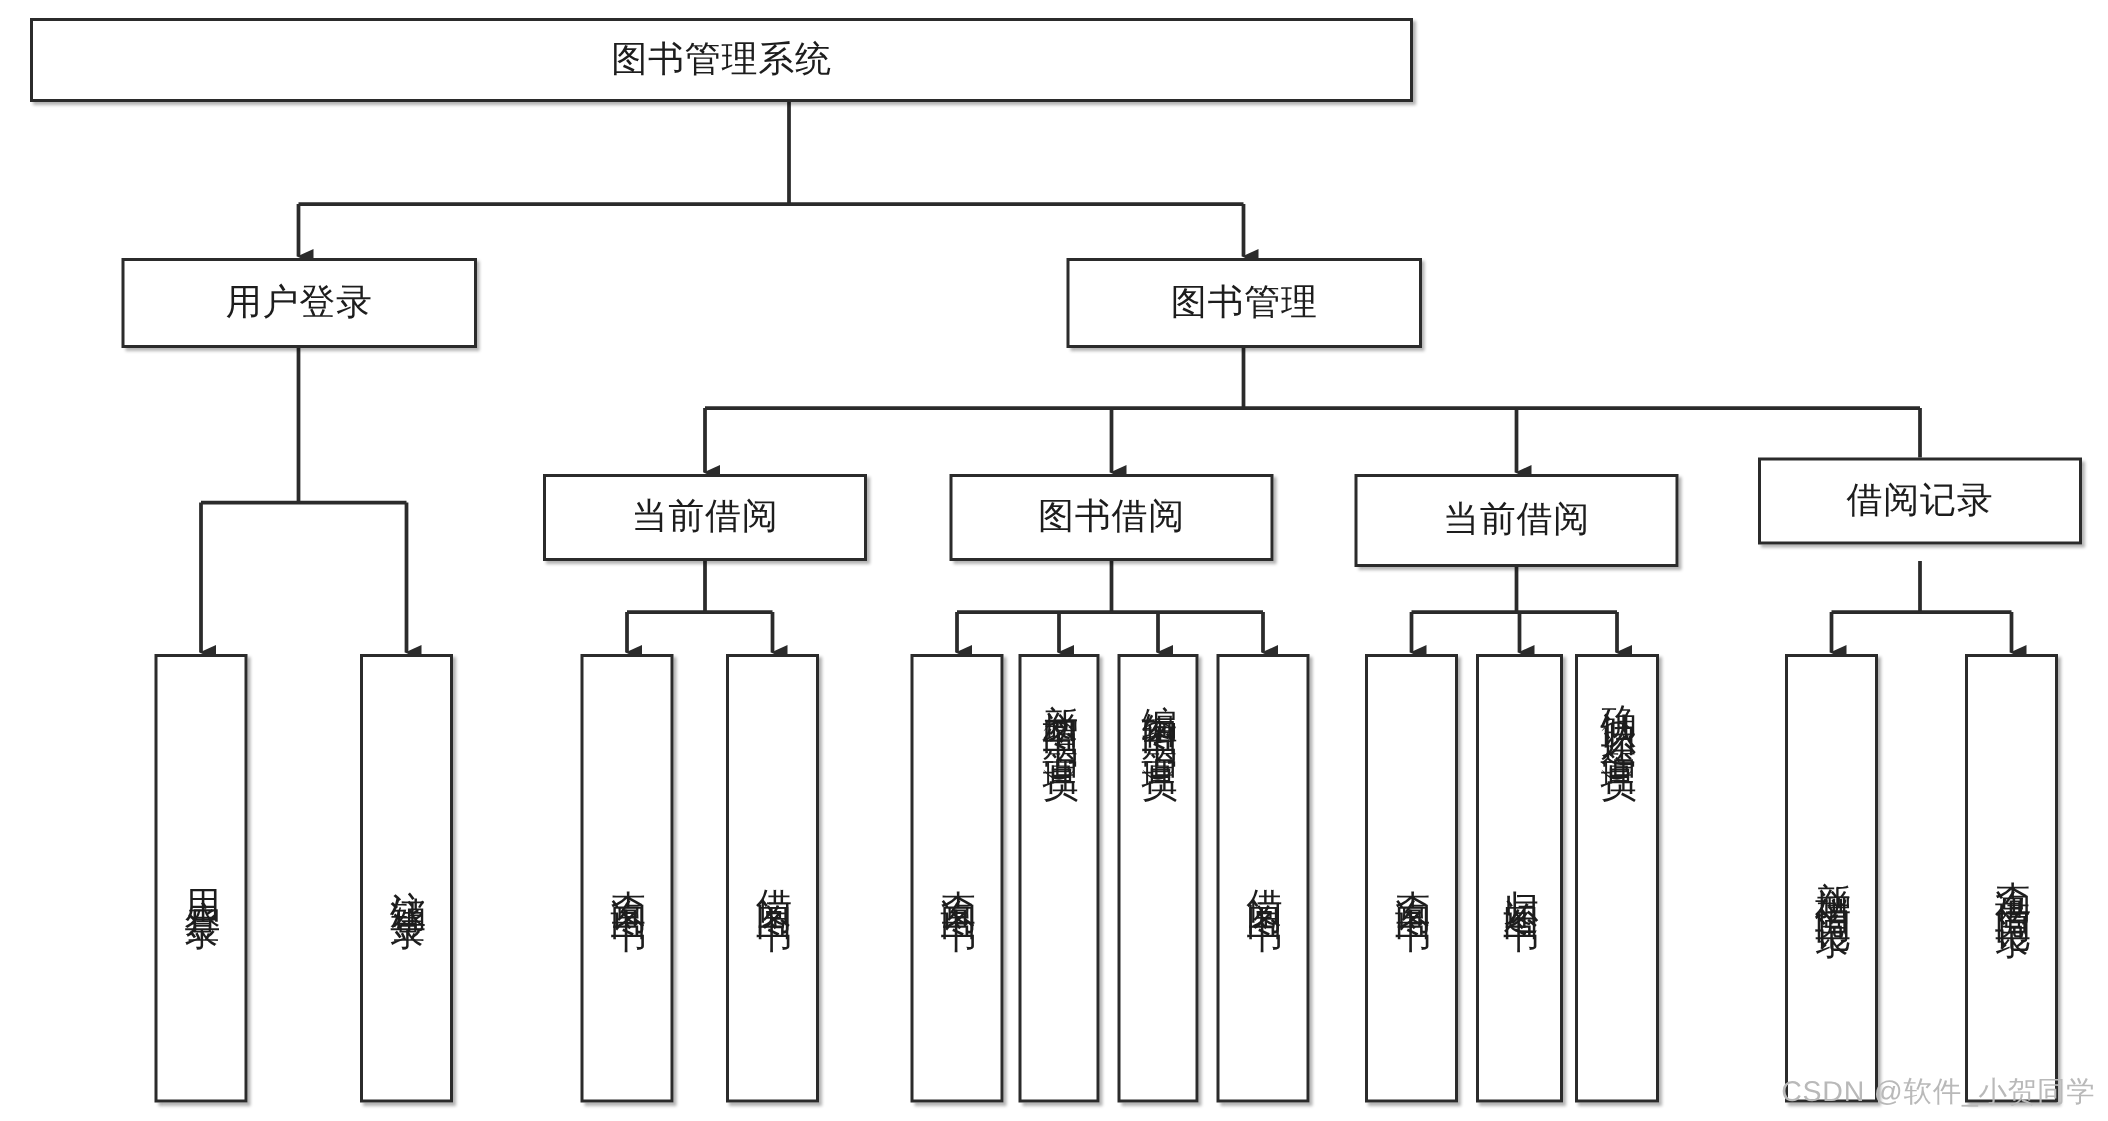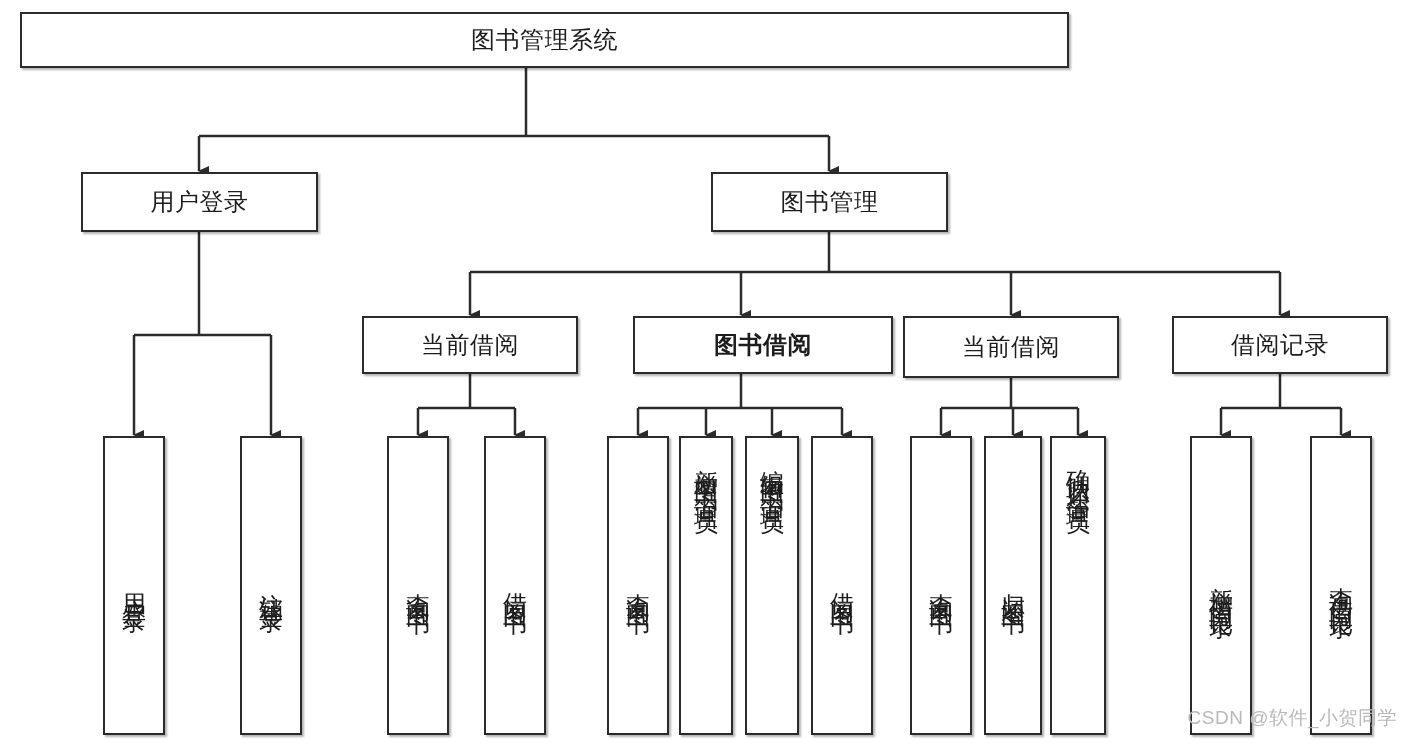--- a/index.html
+++ b/index.html
@@ -58,21 +58,21 @@
     justify-content: center;
     padding-top: 0;
   }
   .node .label {
     display: block;
     white-space: nowrap;
   }
   #watermark {
     position: absolute;
     right: 8px;
-    bottom: 16px;
+    bottom: 6px;
     font-size: 19px;
     color: #b9b9b9;
     letter-spacing: 0.5px;
     white-space: nowrap;
     font-family: "Liberation Sans", "DejaVu Sans", sans-serif;
   }
 </style>
 </head>
 <body>
 
@@ -115,39 +115,39 @@
         <path d="M 1013 408 L 1013 435" marker-end="url(#arrowhead)"></path>
         <path d="M 1078 408 L 1078 435" marker-end="url(#arrowhead)"></path>
         <path d="M 1280 374 L 1280 408"></path>
         <path d="M 1221 408 L 1341 408"></path>
         <path d="M 1221 408 L 1221 435" marker-end="url(#arrowhead)"></path>
         <path d="M 1341 408 L 1341 435" marker-end="url(#arrowhead)"></path>
       </g>
   </svg>
 
   <div id="node-layer">
-      <div class="node horiz" style="left: 20px; top: 12px; width: 1049px; height: 56px;">
+      <div class="node horiz" style="left: 20px; top: 12px; width: 922px; height: 56px;">
         <span class="label">图书管理系统</span>
       </div>
       <div class="node horiz" style="left: 81px; top: 172px; width: 237px; height: 60px;">
         <span class="label">用户登录</span>
       </div>
       <div class="node horiz" style="left: 711px; top: 172px; width: 237px; height: 60px;">
         <span class="label">图书管理</span>
       </div>
       <div class="node horiz" style="left: 362px; top: 316px; width: 216px; height: 58px;">
         <span class="label">当前借阅</span>
       </div>
-      <div class="node horiz" style="left: 633px; top: 316px; width: 260px; height: 58px; font-weight: bold;">
+      <div class="node horiz" style="left: 633px; top: 316px; width: 216px; height: 58px;">
         <span class="label">图书借阅</span>
       </div>
       <div class="node horiz" style="left: 903px; top: 316px; width: 216px; height: 62px;">
         <span class="label">当前借阅</span>
       </div>
-      <div class="node horiz" style="left: 1172px; top: 316px; width: 216px; height: 58px;">
+      <div class="node horiz" style="left: 1172px; top: 305px; width: 216px; height: 58px;">
         <span class="label">借阅记录</span>
       </div>
       <div class="node vert mid" style="left: 103px; top: 436px; width: 62px; height: 299px;">
         <span class="label">用户登录</span>
       </div>
       <div class="node vert mid" style="left: 240px; top: 436px; width: 62px; height: 299px;">
         <span class="label">注销登录</span>
       </div>
       <div class="node vert mid" style="left: 387px; top: 436px; width: 62px; height: 299px;">
         <span class="label">查询图书</span>

